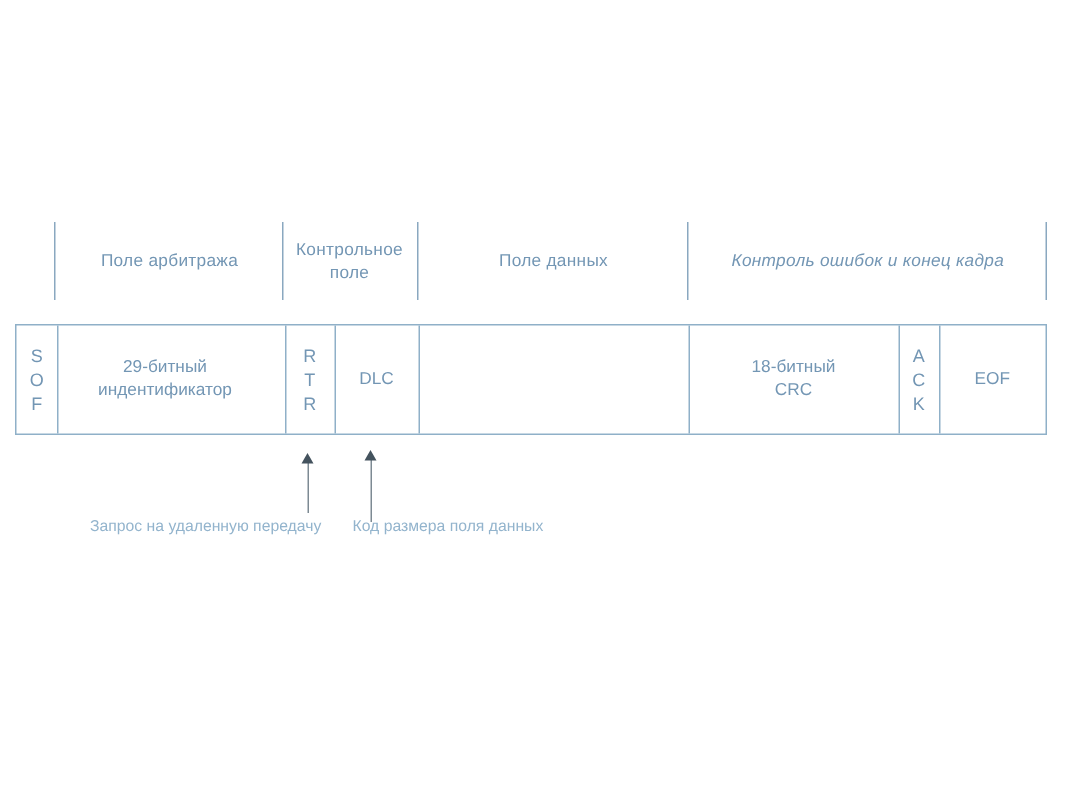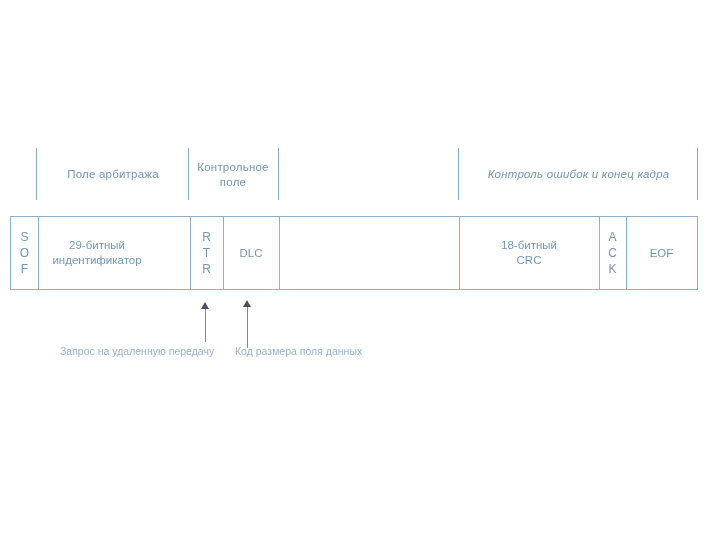--- a/index.html
+++ b/index.html
@@ -118,20 +118,21 @@
   <div class="group-sep" style="left:458px; top:148px; height:52px;"></div>
   <div class="group-sep" style="left:697px; top:148px; height:52px;"></div>
 
   <div class="group-label" style="left:40px; top:167px; width:146px;">Поле арбитража</div>
 
   <div class="group-label" style="left:190px; top:160px; width:86px;">
     <div>Контрольное</div>
     <div>поле</div>
   </div>
 
+  <div class="group-label" style="left:282px; top:167px; width:174px;">Поле данных</div>
 
   <div class="group-label" style="left:462px; top:167px; width:233px;font-style:italic;">Контроль ошибок и конец кадра</div>
 
   <div class="frame-row">
 
     <div class="cell-div" style="left:27px;"></div>
     <div class="cell-div" style="left:179px;"></div>
     <div class="cell-div" style="left:212px;"></div>
     <div class="cell-div" style="left:268px;"></div>
     <div class="cell-div" style="left:448px;"></div>
@@ -139,21 +140,21 @@
     <div class="cell-div" style="left:615px;"></div>
 
     <div class="cell" style="left:0px; width:27px;">
       <div class="stack">
         <span>S</span>
         <span>O</span>
         <span>F</span>
       </div>
     </div>
 
-    <div class="cell" style="left:10px; width:152px;">
+    <div class="cell" style="left:23px; width:152px;">
       <div>
         <div>29-битный</div>
         <div>индентификатор</div>
       </div>
     </div>
 
     <div class="cell" style="left:179px; width:33px;">
       <div class="stack">
         <span>R</span>
         <span>T</span>

